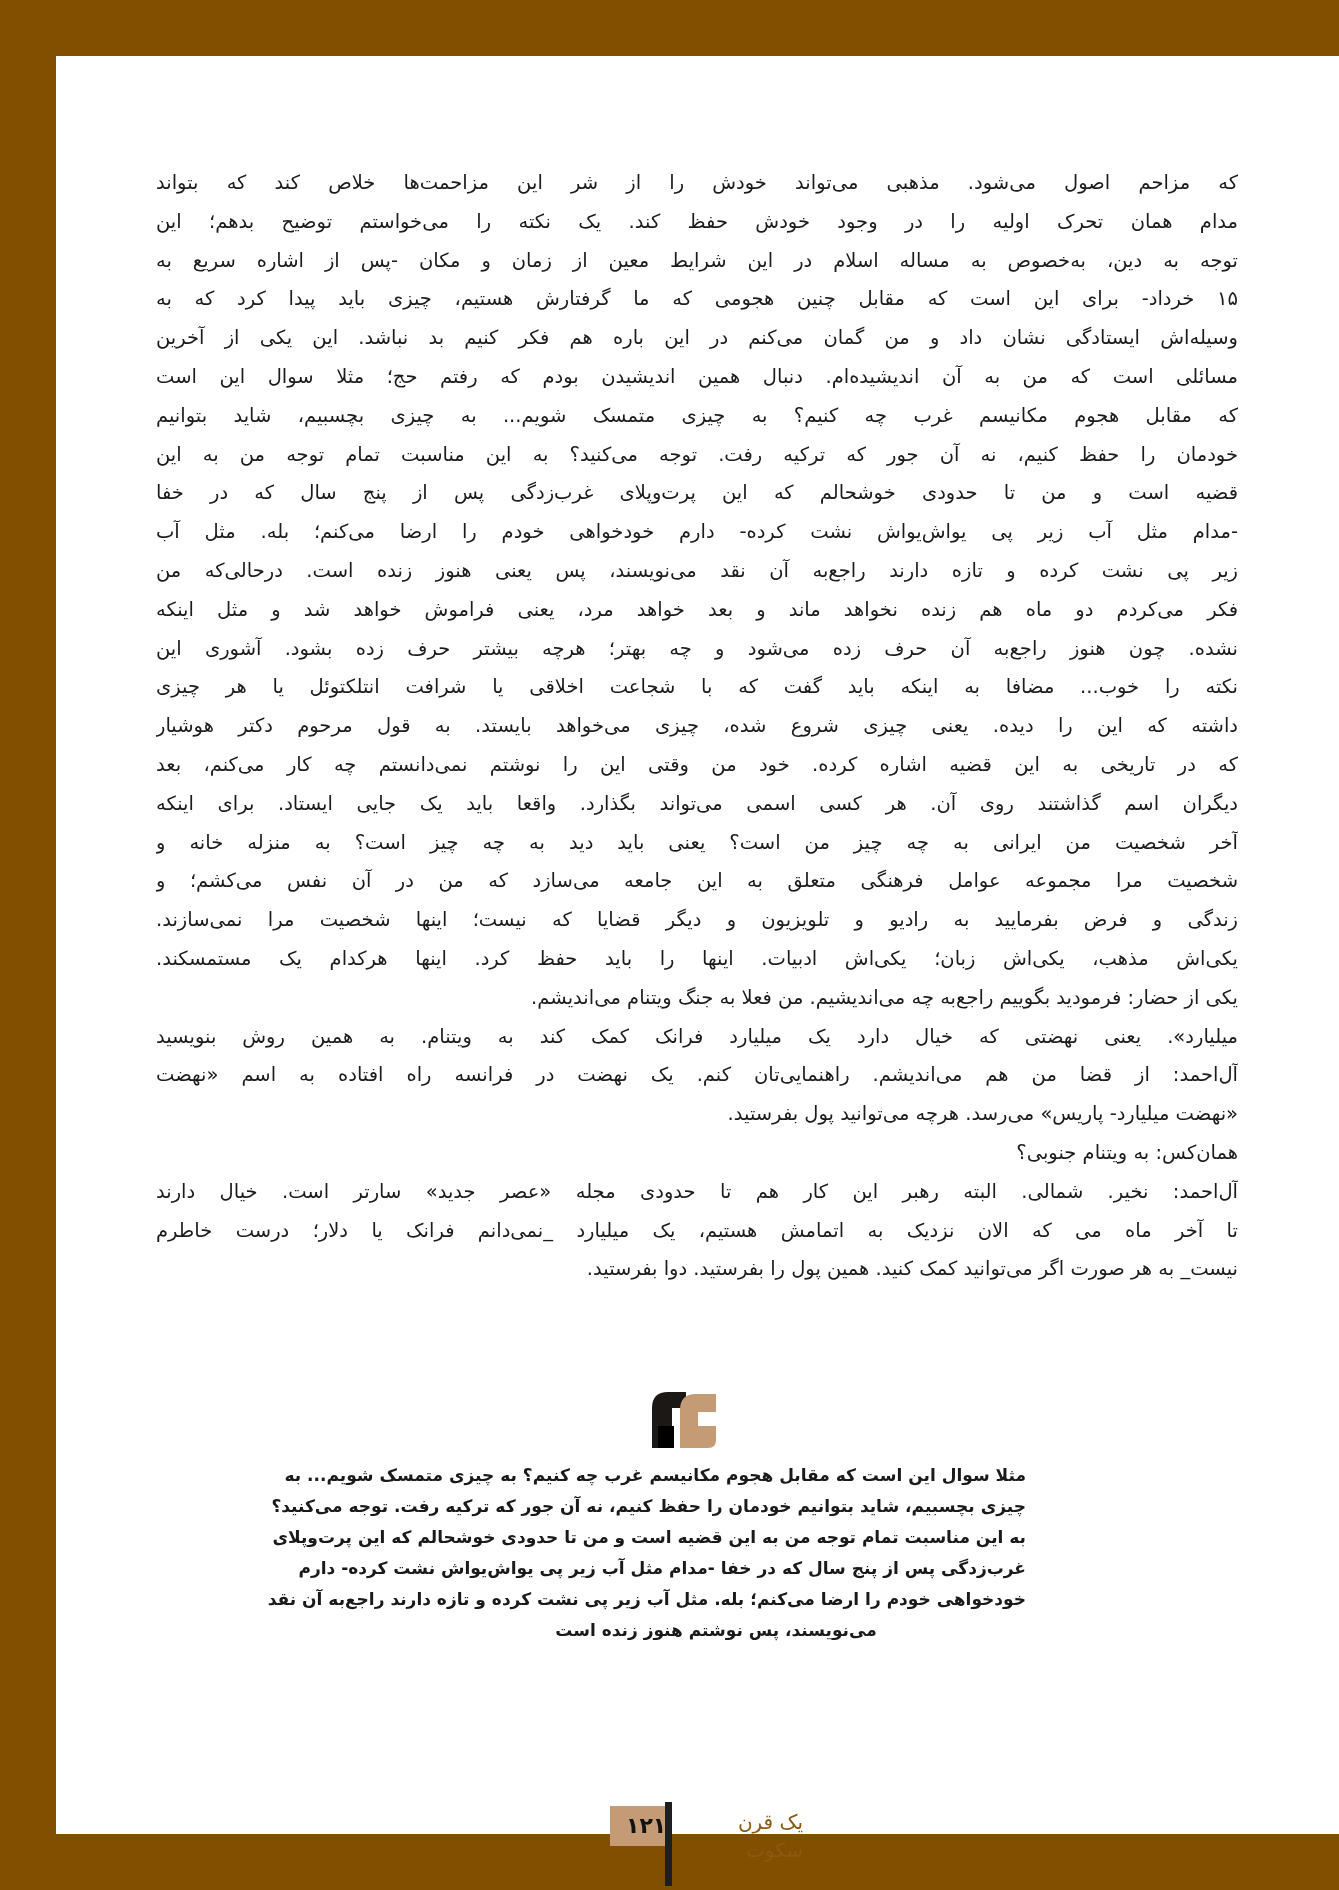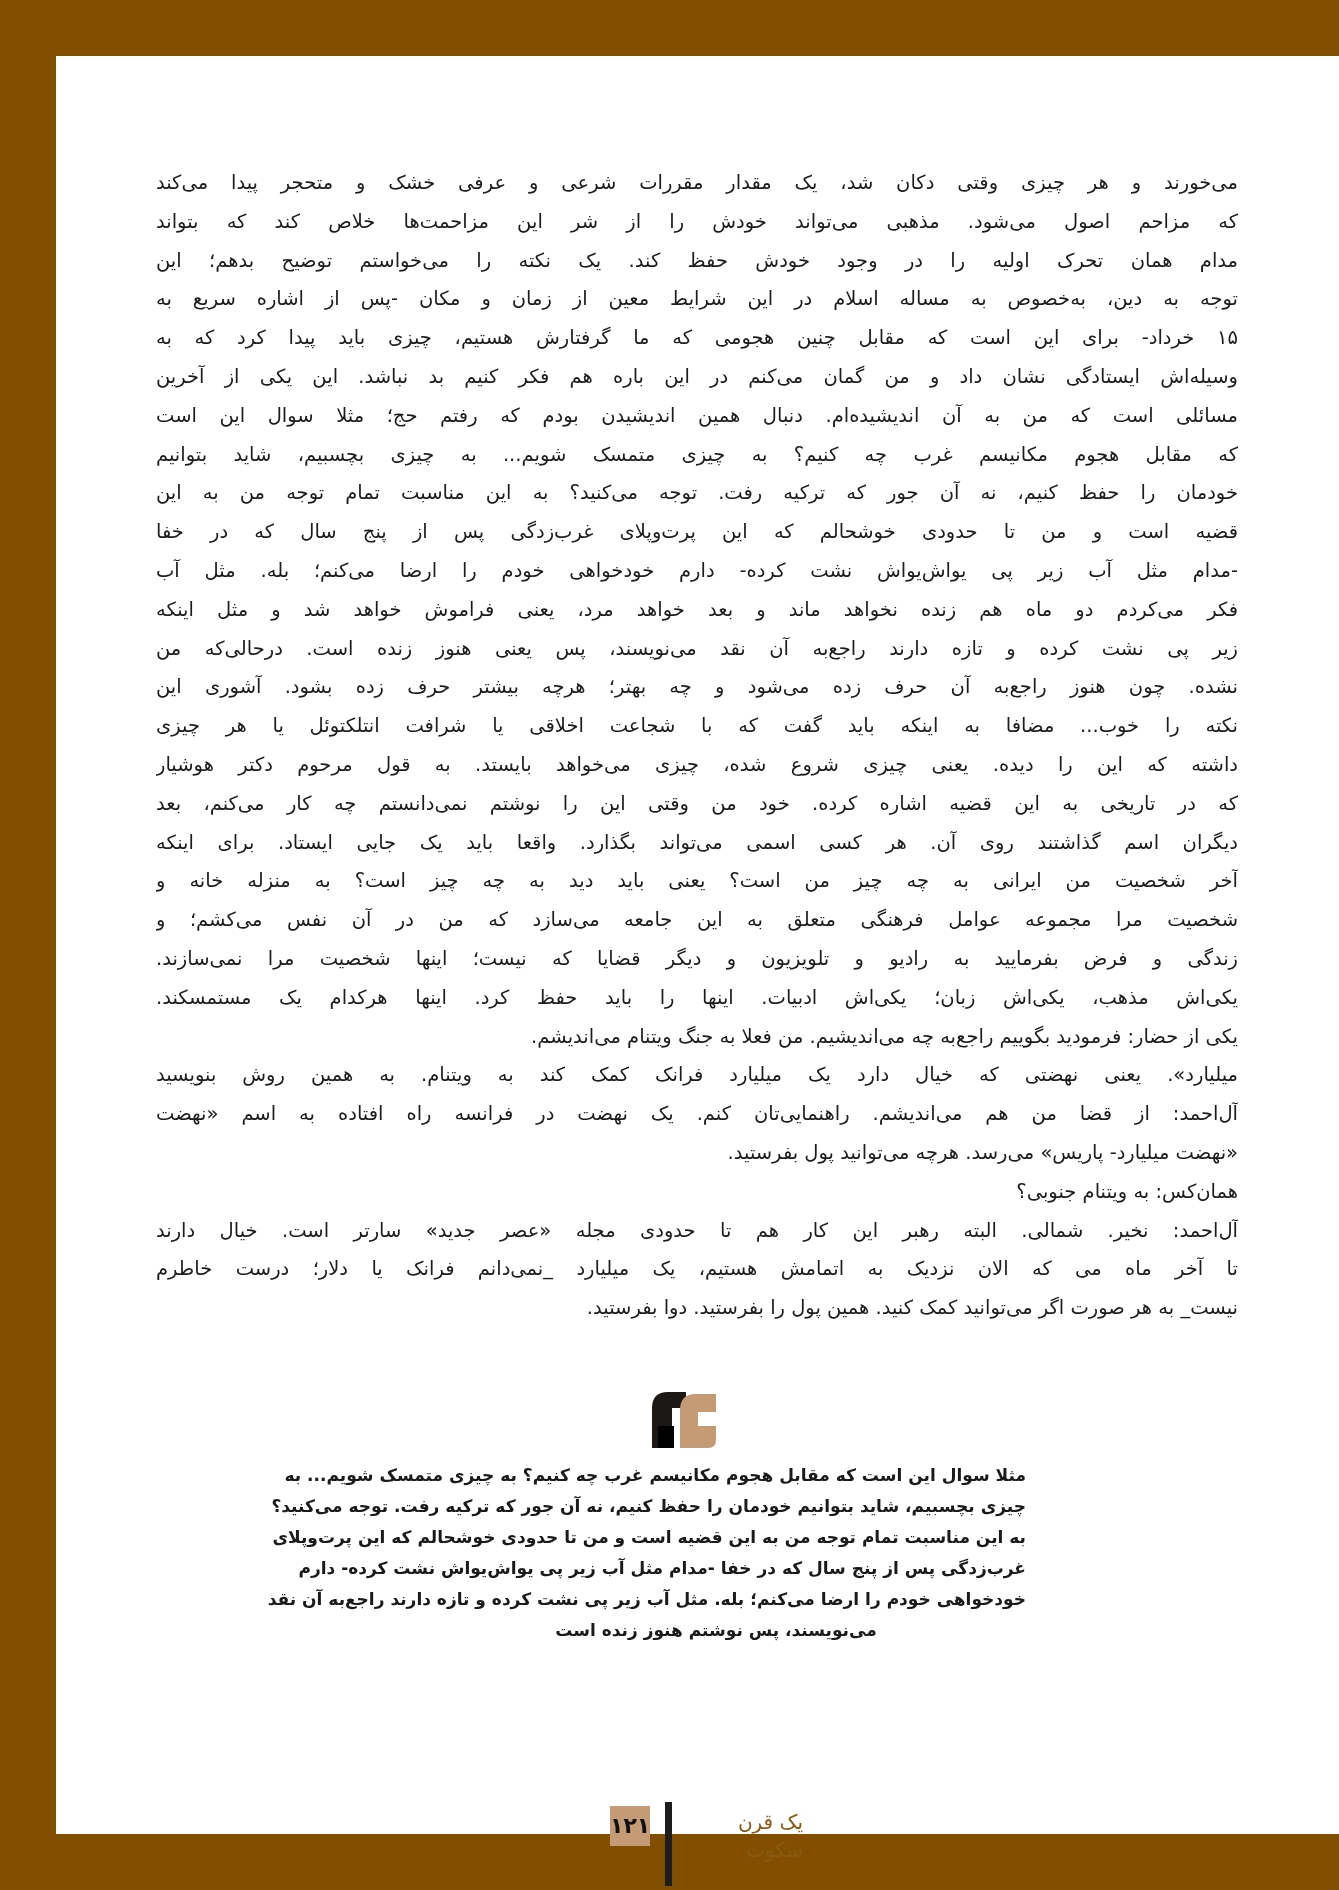--- a/index.html
+++ b/index.html
@@ -68,20 +68,21 @@
       position: absolute;
       left: 554px; top: 56px;
       width: 40px; height: 40px;
       background: #c49b74;
       color: #111;
       font-family: "DejaVu Sans", sans-serif;
       font-weight: bold;
       font-size: 22px;
       line-height: 40px;
       text-align: center;
+      padding-left: 16px;
     }
     .footer-rule {
       position: absolute;
       left: 609px; top: 52px;
       width: 7px; height: 84px;
       background: #1e1e1e;
     }
     .book-title {
       position: absolute;
       left: 637px; top: 58px;
@@ -93,33 +94,32 @@
       font-size: 20px;
       line-height: 28px;
     }
   </style>
 </head>
 <body>
 
 <div class="page">
 
   <div class="body-text">
-    <div class="line">می‌خورند و هر چیزی وقتی دکان شد، یک مقدار مقررات شرعی و عرفی خشک و متحجر پیدا می‌کند</div>
     <div class="line">که مزاحم اصول می‌شود. مذهبی می‌تواند خودش را از شر این مزاحمت‌ها خلاص کند که بتواند</div>
     <div class="line">مدام همان تحرک اولیه را در وجود خودش حفظ کند. یک نکته را می‌خواستم توضیح بدهم؛ این</div>
     <div class="line">توجه به دین، به‌خصوص به مساله اسلام در این شرایط معین از زمان و مکان -پس از اشاره سریع به</div>
     <div class="line">۱۵ خرداد- برای این است که مقابل چنین هجومی که ما گرفتارش هستیم، چیزی باید پیدا کرد که به</div>
     <div class="line">وسیله‌اش ایستادگی نشان داد و من گمان می‌کنم در این باره هم فکر کنیم بد نباشد. این یکی از آخرین</div>
     <div class="line">مسائلی است که من به آن اندیشیده‌ام. دنبال همین اندیشیدن بودم که رفتم حج؛ مثلا سوال این است</div>
     <div class="line">که مقابل هجوم مکانیسم غرب چه کنیم؟ به چیزی متمسک شویم... به چیزی بچسبیم، شاید بتوانیم</div>
     <div class="line">خودمان را حفظ کنیم، نه آن جور که ترکیه رفت. توجه می‌کنید؟ به این مناسبت تمام توجه من به این</div>
     <div class="line">قضیه است و من تا حدودی خوشحالم که این پرت‌وپلای غرب‌زدگی پس از پنج سال که در خفا</div>
     <div class="line">-مدام مثل آب زیر پی یواش‌یواش نشت کرده- دارم خودخواهی خودم را ارضا می‌کنم؛ بله. مثل آب</div>
+    <div class="line">زیر پی نشت کرده و تازه دارند راجع‌به آن نقد می‌نویسند، پس یعنی هنوز زنده است. درحالی‌که من</div>
     <div class="line">فکر می‌کردم دو ماه هم زنده نخواهد ماند و بعد خواهد مرد، یعنی فراموش خواهد شد و مثل اینکه</div>
-    <div class="line">زیر پی نشت کرده و تازه دارند راجع‌به آن نقد می‌نویسند، پس یعنی هنوز زنده است. درحالی‌که من</div>
     <div class="line">نشده. چون هنوز راجع‌به آن حرف زده می‌شود و چه بهتر؛ هرچه بیشتر حرف زده بشود. آشوری این</div>
     <div class="line">نکته را خوب... مضافا به اینکه باید گفت که با شجاعت اخلاقی یا شرافت انتلکتوئل یا هر چیزی</div>
     <div class="line">داشته که این را دیده. یعنی چیزی شروع شده، چیزی می‌خواهد بایستد. به قول مرحوم دکتر هوشیار</div>
     <div class="line">که در تاریخی به این قضیه اشاره کرده. خود من وقتی این را نوشتم نمی‌دانستم چه کار می‌کنم، بعد</div>
     <div class="line">دیگران اسم گذاشتند روی آن. هر کسی اسمی می‌تواند بگذارد. واقعا باید یک جایی ایستاد. برای اینکه</div>
     <div class="line">آخر شخصیت من ایرانی به چه چیز من است؟ یعنی باید دید به چه چیز است؟ به منزله خانه و</div>
     <div class="line">شخصیت مرا مجموعه عوامل فرهنگی متعلق به این جامعه می‌سازد که من در آن نفس می‌کشم؛ و</div>
     <div class="line">زندگی و فرض بفرمایید به رادیو و تلویزیون و دیگر قضایا که نیست؛ اینها شخصیت مرا نمی‌سازند.</div>
     <div class="line">یکی‌اش مذهب، یکی‌اش زبان؛ یکی‌اش ادبیات. اینها را باید حفظ کرد. اینها هرکدام یک مستمسکند.</div>
     <div class="line short">یکی از حضار: فرمودید بگوییم راجع‌به چه می‌اندیشیم. من فعلا به جنگ ویتنام می‌اندیشم.</div>

